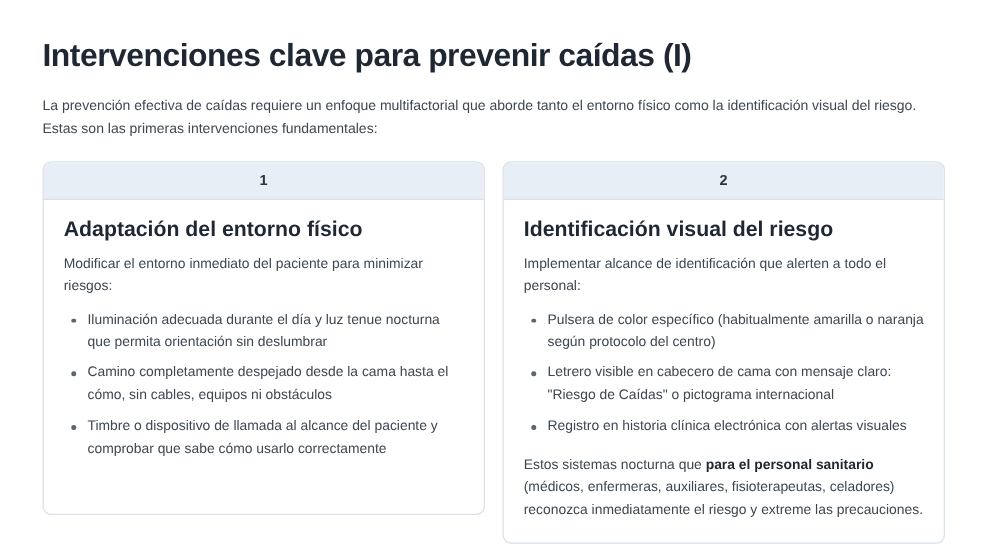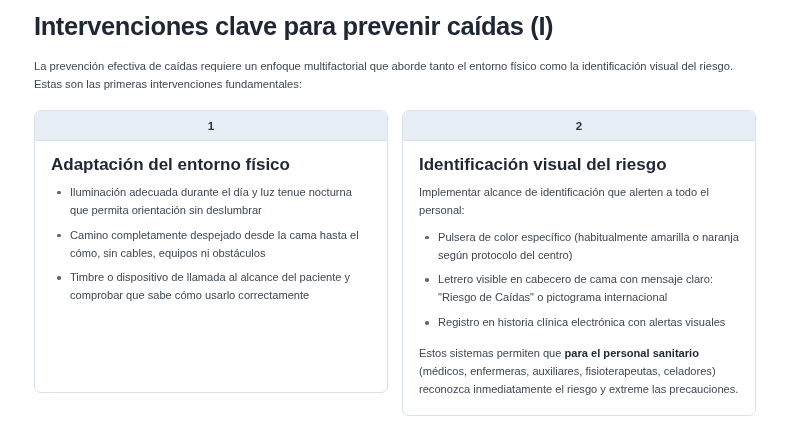--- a/index.html
+++ b/index.html
@@ -8,21 +8,21 @@
     padding: 0;
     width: 790px;
     height: 447px;
     background: #ffffff;
     font-family: "Liberation Sans", sans-serif;
     color: #2b3440;
   }
   .page {
     width: 790px;
     height: 447px;
-    padding: 12px 34px 10px 34px;
+    padding: 31px 34px 10px 34px;
     position: relative;
     overflow: hidden;
   }
   .title {
     font-size: 25.5px;
     font-weight: bold;
     letter-spacing: -0.4px;
     color: #1f2733;
     margin: 0 0 16px 0;
     line-height: 1.15;
@@ -112,38 +112,39 @@
   <h1 class="title">Intervenciones clave para prevenir caídas (I)</h1>
 
   <p class="intro">La prevención efectiva de caídas requiere un enfoque multifactorial que aborde tanto el entorno físico como la identificación visual del riesgo. Estas son las primeras intervenciones fundamentales:</p>
 
   <div class="cards">
 
     <div class="card">
       <div class="card-header">1</div>
       <div class="card-body">
         <div class="card-title">Adaptación del entorno físico</div>
+        <p class="card-lead">Modificar el entorno inmediato del paciente para minimizar riesgos:</p>
         <ul class="bullets">
           <li>Iluminación adecuada durante el día y luz tenue nocturna que permita orientación sin deslumbrar</li>
           <li>Camino completamente despejado desde la cama hasta el cómo, sin cables, equipos ni obstáculos</li>
           <li>Timbre o dispositivo de llamada al alcance del paciente y comprobar que sabe cómo usarlo correctamente</li>
         </ul>
       </div>
     </div>
 
     <div class="card">
       <div class="card-header">2</div>
       <div class="card-body">
         <div class="card-title">Identificación visual del riesgo</div>
         <p class="card-lead">Implementar alcance de identificación que alerten a todo el personal:</p>
         <ul class="bullets">
           <li>Pulsera de color específico (habitualmente amarilla o naranja según protocolo del centro)</li>
           <li>Letrero visible en cabecero de cama con mensaje claro: "Riesgo de Caídas" o pictograma internacional</li>
           <li>Registro en historia clínica electrónica con alertas visuales</li>
         </ul>
         <p class="card-foot">
-          <span>Estos sistemas permiten que </span><b>para el personal sanitario</b><span> (médicos, enfermeras, auxiliares, fisioterapeutas, celadores) reconozca inmediatamente el riesgo y extreme las precauciones.</span>
+          <span>Estos sistemas nocturna que </span><b>para el personal sanitario</b><span> (médicos, enfermeras, auxiliares, fisioterapeutas, celadores) reconozca inmediatamente el riesgo y extreme las precauciones.</span>
         </p>
       </div>
     </div>
 
   </div>
 </div>
 
 </body></html>

